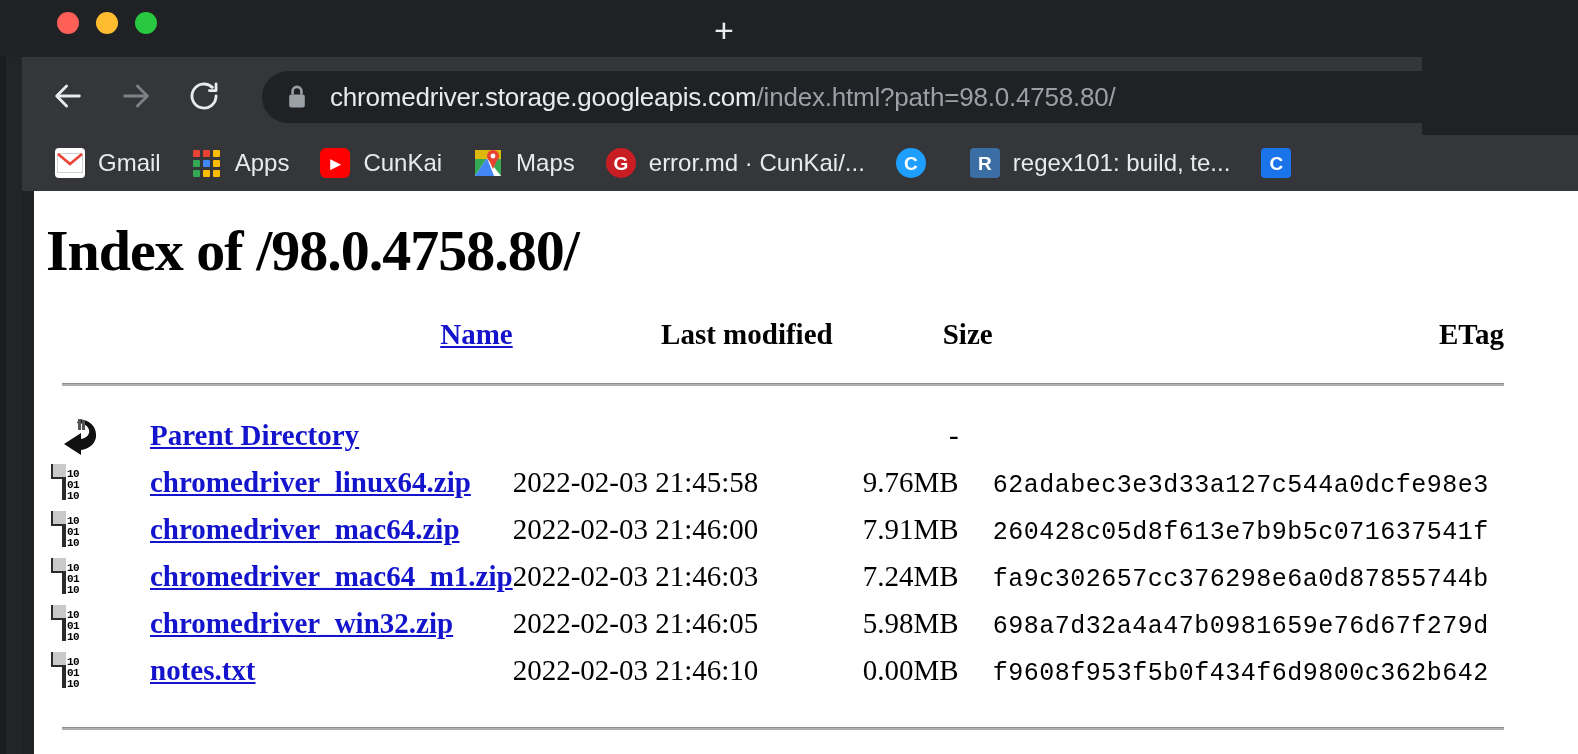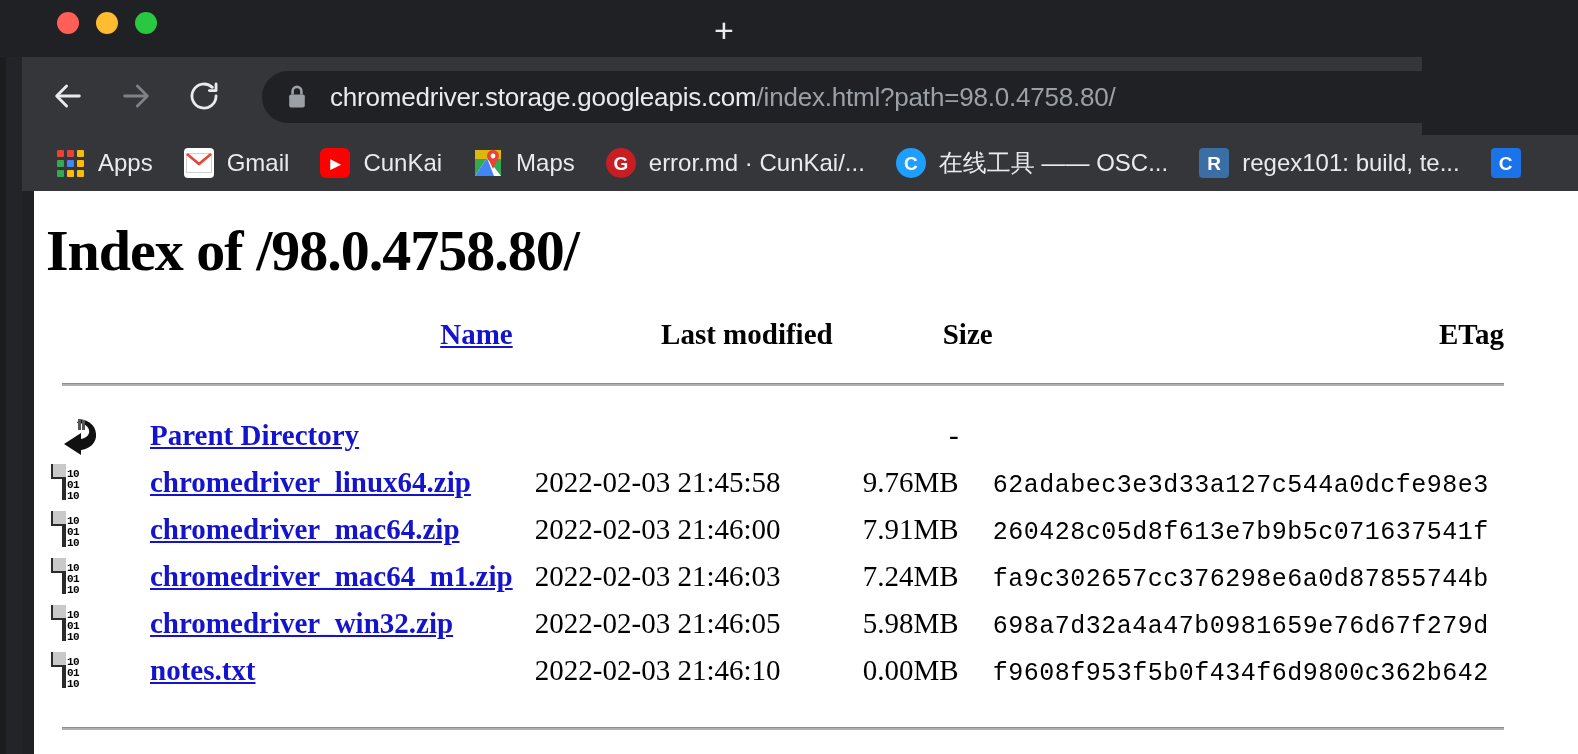--- a/index.html
+++ b/index.html
@@ -175,21 +175,21 @@
     text-align:right;
     font-family:Liberation Serif, serif;
   }
   table.index td {
     padding:2px 0;
     vertical-align:middle;
     height:47px;
   }
   .col-icon { width:74px; }
   .col-name { width:390px;font-weight:bold; }
-  .col-mod  { width:320px; text-align:center; padding-right:30px !important; }
+  .col-mod  { width:320px; text-align:left; padding-right:30px !important; }
   .col-size { width:160px; text-align:right; padding-right:34px !important; }
   .col-etag { text-align:left; }
 
   th.col-name  { text-align:left; padding-left:42px; }
   th.col-mod   { text-align:center; padding-right:0 !important; }
   th.col-size  { text-align:center; padding-right:0 !important; }
   th.col-etag  { text-align:center; }
 
   td.col-name  { padding-left:42px !important; }
 
@@ -288,49 +288,49 @@
         <svg width="22" height="26" viewBox="0 0 16 20">
           <rect x="2" y="8" width="12" height="10" rx="1.5" fill="#9aa0a6"></rect>
           <path d="M4.6 8 V5.6 a3.4 3.4 0 0 1 6.8 0 V8" fill="none" stroke="#9aa0a6" stroke-width="2"></path>
         </svg>
       </span>
       <span class="omni-url"><span>chromedriver.storage.googleapis.com</span><span class="dim">/index.html?path=98.0.4758.80/</span></span>
     </div>
   </div>
 
   <div class="bookmarks">
+
+    <div class="bm">
+      <span class="bm-ico" style="background:#fff;">
+        <svg width="26" height="20" viewBox="0 0 26 20">
+          <rect x="0.5" y="0.5" width="25" height="19" fill="#fff" stroke="#d0d0d0"></rect>
+          <path d="M1 1 L13 11 L25 1" fill="none" stroke="#ea4335" stroke-width="2.6"></path>
+        </svg>
+      </span>
+      <span class="bm-label">Gmail</span>
+    </div>
 
     <div class="bm">
       <span class="bm-ico">
         <span class="apps-grid">
           <i style="background:#ea4335"></i>
             <i style="background:#ea4335"></i>
             <i style="background:#fbbc05"></i>
           <i style="background:#34a853"></i>
             <i style="background:#4285f4"></i>
             <i style="background:#fbbc05"></i>
           <i style="background:#34a853"></i>
             <i style="background:#fbbc05"></i>
             <i style="background:#fbbc05"></i>
         </span>
       </span>
       <span class="bm-label">Apps</span>
     </div>
 
     <div class="bm">
-      <span class="bm-ico" style="background:#fff;">
-        <svg width="26" height="20" viewBox="0 0 26 20">
-          <rect x="0.5" y="0.5" width="25" height="19" fill="#fff" stroke="#d0d0d0"></rect>
-          <path d="M1 1 L13 11 L25 1" fill="none" stroke="#ea4335" stroke-width="2.6"></path>
-        </svg>
-      </span>
-      <span class="bm-label">Gmail</span>
-    </div>
-
-    <div class="bm">
       <span class="bm-ico" style="background:#ff0000;border-radius:6px;font-size:13px;">▶</span>
       <span class="bm-label">CunKai</span>
     </div>
 
     <div class="bm">
       <span class="bm-ico" style="padding:0;">
         <svg width="28" height="28" viewBox="0 0 28 28">
           <rect x="1" y="1" width="26" height="26" fill="#34a853"></rect>
           <path d="M1 27 L13 9 L27 27 Z" fill="#ffffff"></path>
           <path d="M1 27 L13 9 L20 27 Z" fill="#4285f4"></path>
@@ -343,21 +343,20 @@
       <span class="bm-label">Maps</span>
     </div>
 
     <div class="bm">
       <span class="bm-ico" style="background:#c71d23;border-radius:50%;">G</span>
       <span class="bm-label">error.md · CunKai/...</span>
     </div>
 
     <div class="bm">
       <span class="bm-ico" style="background:#1e9fff;border-radius:50%;">C</span>
-      <span class="bm-label">在线工具 —— OSC...</span>
     </div>
 
     <div class="bm">
       <span class="bm-ico" style="background:#3a6ea5;border-radius:4px;">R</span>
       <span class="bm-label">regex101: build, te...</span>
     </div>
 
     <div class="bm">
       <span class="bm-ico" style="background:#1a73e8;border-radius:4px;">C</span>
       <span class="bm-label"></span>

